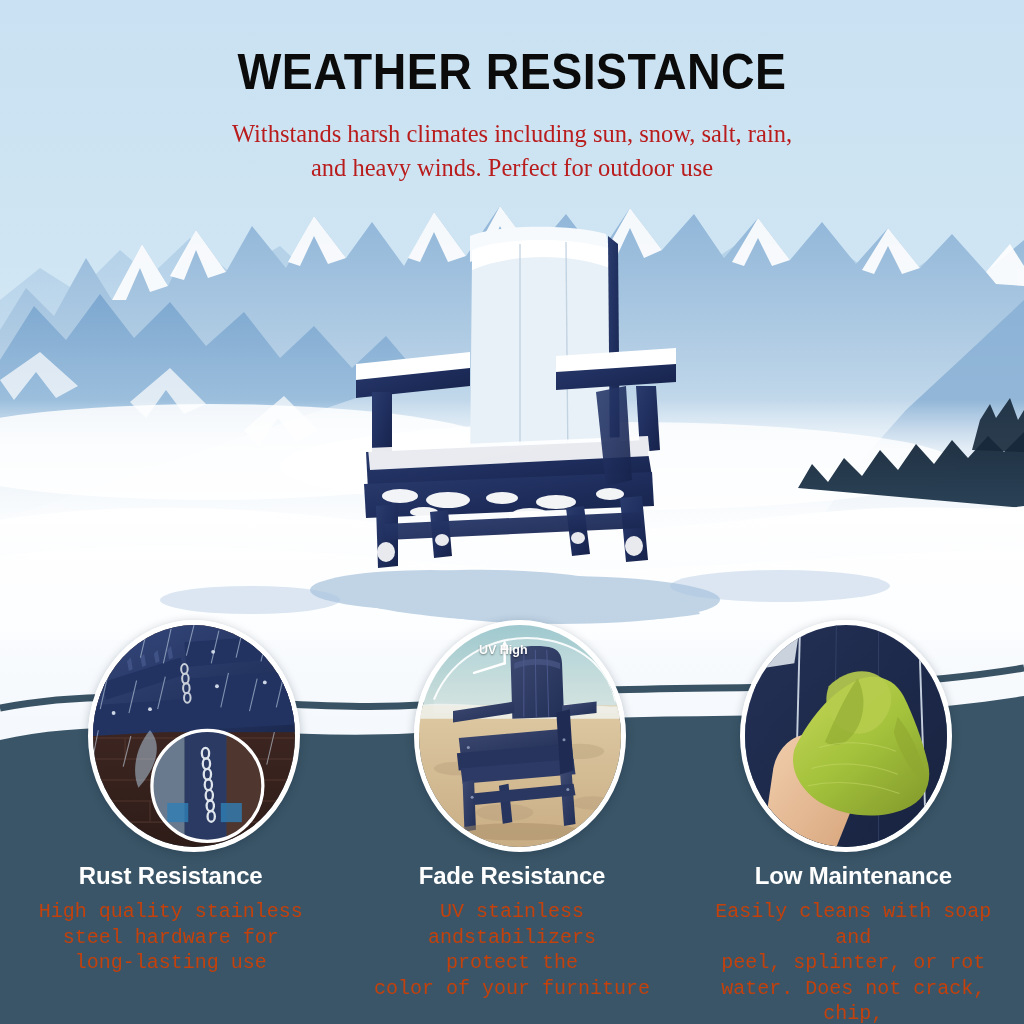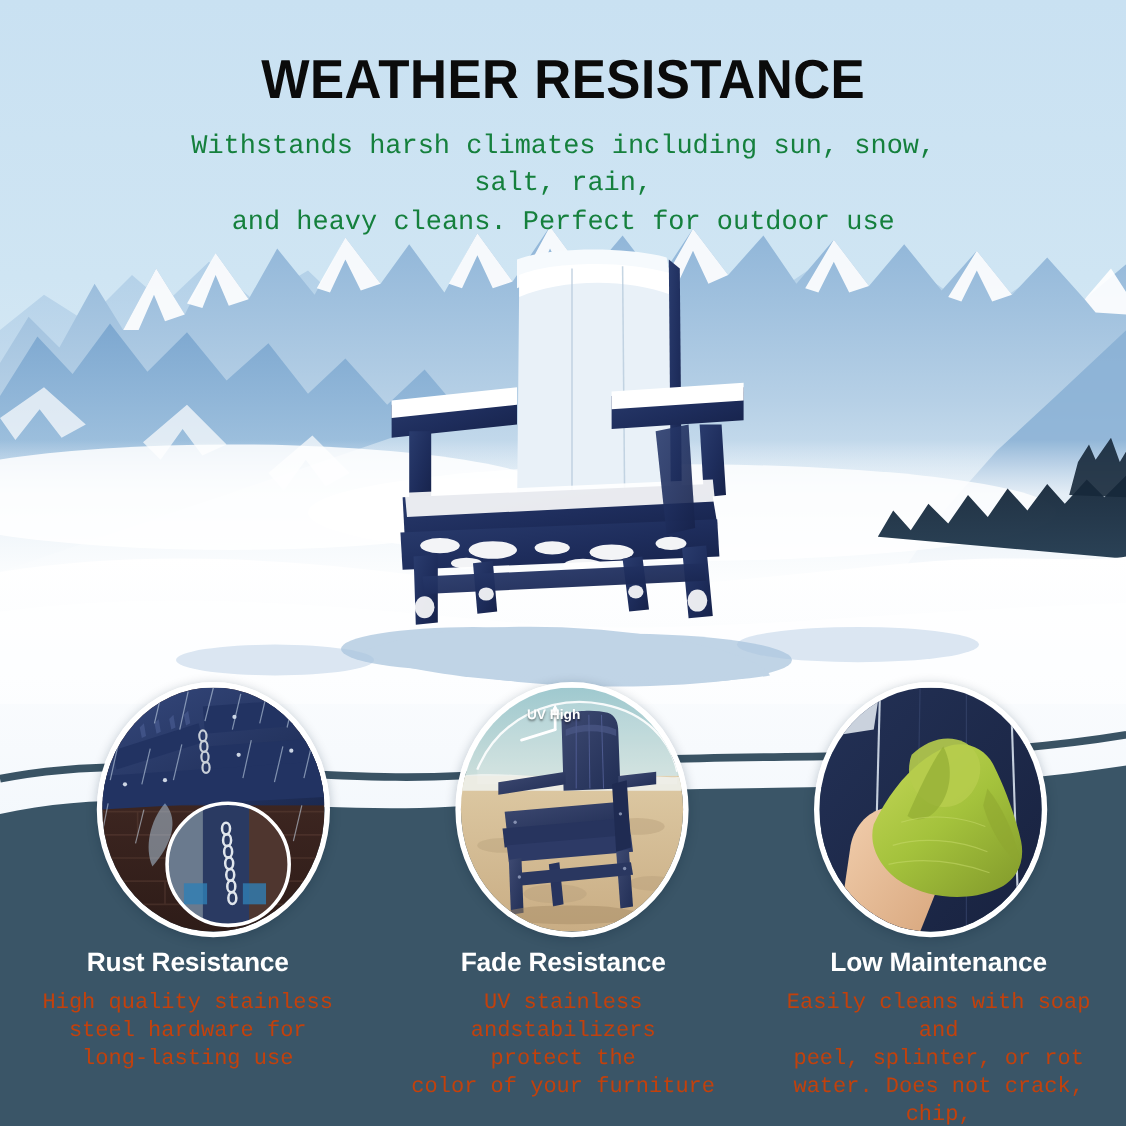--- a/index.html
+++ b/index.html
@@ -28,23 +28,23 @@
     font-family:"Liberation Sans", sans-serif;
     font-weight:bold;
     font-size:50px;
     letter-spacing:0.5px;
     color:#0b0b0b;
     transform:scaleX(0.93);
     line-height:1.05;
   }
   .subtitle {
     margin-top:18px;
-    font-family:Liberation Mono, monospace;
+    font-family:Liberation Serif, serif;
     font-size:24.5px;
-    color:#15803d;
+    color:#b91c1c;
     line-height:1.42;
     width:760px; margin-left:auto; margin-right:auto;
   }
 
   
   .footer-wave { position:absolute; left:0; top:600px; width:1024px; height:424px; z-index:20; }
 
   
   .circles { position:absolute; left:0; top:0; width:1024px; height:1024px; z-index:30; }
   .circle {
@@ -248,21 +248,21 @@
       </g>
 
       <path d="M596,392 L626,386 L632,480 L606,486 Z" fill="url(#gNavy)" opacity=".9"></path>
     </g>
   </svg>
 
   <div class="header">
     <div class="title">WEATHER RESISTANCE</div>
     <div class="subtitle">
       <div>Withstands harsh climates including sun, snow, salt, rain,</div>
-      <div>and heavy cleans. Perfect for outdoor use</div>
+      <div>and heavy winds. Perfect for outdoor use</div>
     </div>
   </div>
 
   <svg class="footer-wave" viewBox="0 0 1024 424" preserveAspectRatio="none">
     <path d="M0,140 C140,108 300,150 470,128 C640,106 820,128 1024,96 L1024,424 L0,424 Z" fill="#3a5567"></path>
     <path d="M0,108 C150,78 310,122 478,100 C646,78 830,100 1024,68" fill="none" stroke="#2f4a5c" stroke-width="7" opacity=".95"></path>
   </svg>
 
   <div class="circles">
 

